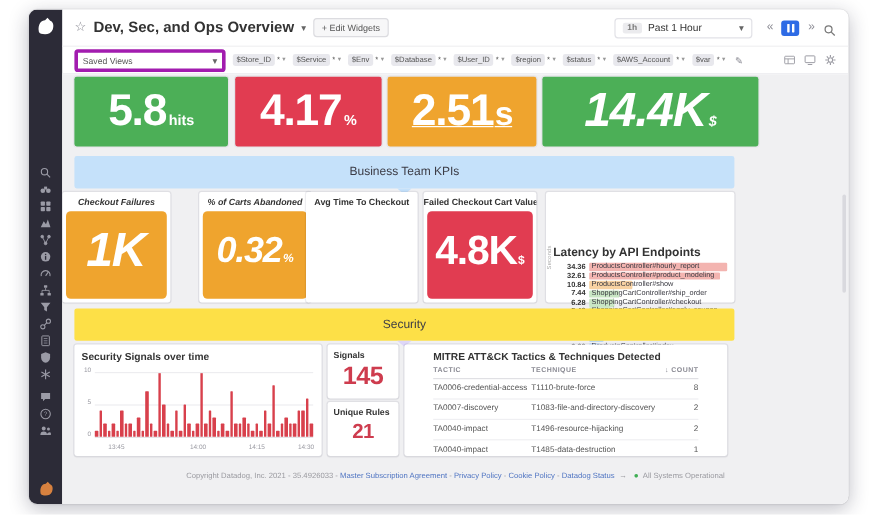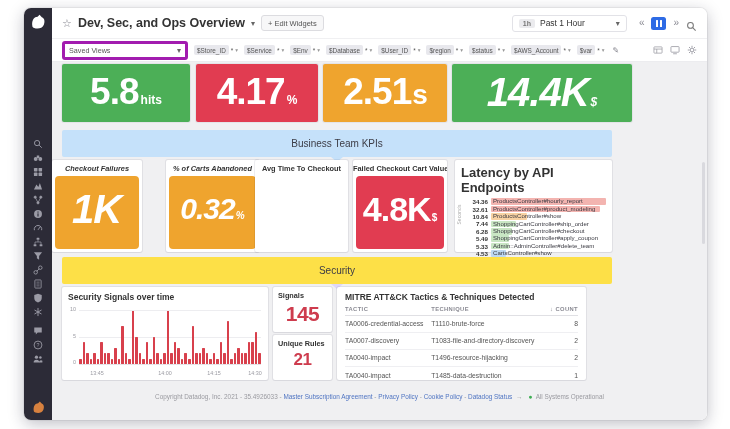--- a/index.html
+++ b/index.html
@@ -42,21 +42,21 @@
   .pencil{font-size:8px;color:#8a8a93;margin-left:2px;}
   .fb-icons{margin-left:auto;display:flex;align-items:center;gap:7px;}
   .fbi{width:10px;height:10px;}
   .fbi svg{width:100%;height:100%;display:block;}
   
   .dash{flex:1;position:relative;background:#f0f0f2;overflow:hidden;}
   .card{position:absolute;background:#fff;border-radius:2px;box-shadow:0 0 0 1px rgba(20,20,50,.07),0 1px 1px rgba(0,0,0,.03);}
   
   .bignum{position:absolute;top:2px;height:58px;border-radius:2px;color:#fff;text-align:center;line-height:56px;
           font-weight:700;letter-spacing:-1px;box-shadow:0 0 0 1px rgba(20,20,50,.05);cursor:pointer;white-space:nowrap;}
-  .bn-0{left:10px;width:128px;}.bn-1{left:144px;width:122px;}.bn-2{left:271px;width:124px;}.bn-3{left:400px;width:180px;font-style:italic;}
+  .bn-0{left:10px;width:128px;}.bn-1{left:144px;width:122px;}.bn-2{left:271px;width:124px;text-decoration:underline;}.bn-3{left:400px;width:180px;font-style:italic;}
   .bn-val{font-size:37px;}
   .bn-3 .bn-val{font-size:40px;}
   .bn-unit{font-size:12px;letter-spacing:0;margin-left:2px;}
   .bn-2 .bn-unit{font-size:28px;letter-spacing:-1px;margin-left:1px;}
   
   .banner{position:absolute;left:10px;width:550px;height:27px;border-radius:2px;text-align:center;line-height:27px;
           font-size:10px;font-weight:500;color:#3c3c46;cursor:pointer;}
   .banner::after{content:"";position:absolute;left:50%;bottom:-5px;margin-left:-6px;width:0;height:0;
           border-left:6px solid transparent;border-right:6px solid transparent;}
   .banner-blue{top:68px;background:#c5e1fa;}
@@ -69,21 +69,21 @@
   .kcard-title{height:16px;line-height:17px;font-size:7.4px;font-weight:600;color:#333;text-align:center;white-space:nowrap;overflow:hidden;}
   .kcard-val{position:absolute;left:3px;right:3px;top:16px;bottom:3px;border-radius:4px;color:#fff;font-weight:700;
              text-align:center;line-height:66px;letter-spacing:-1px;white-space:nowrap;}
   .kv{font-size:30px;}
   .kc-0 .kv{font-size:40px;}
   .kc-2 .kv{font-size:26px;}
   .kc-3 .kv{font-size:34px;}
   .ku{font-size:10px;letter-spacing:0;margin-left:1px;}
   
   .lat-card{left:403px;top:98px;width:157px;height:92px;padding:5px 6px 4px 6px;box-sizing:border-box;cursor:pointer;}
-  .lat-title{font-size:13px;font-weight:600;color:#333;margin-bottom:3px;}
+  .lat-title{font-size:10px;font-weight:600;color:#333;margin-bottom:3px;margin-top:40px;}
   .lat-ylabel{position:absolute;left:-6px;top:52px;transform:rotate(-90deg);font-size:4.8px;color:#aaa;letter-spacing:.2px;}
   .lat-rows{margin-left:6px;}
   .lat-row{display:flex;align-items:center;height:7.4px;}
   .lat-val{width:21px;flex-shrink:0;font-size:6.2px;font-weight:700;color:#333;text-align:right;padding-right:3px;}
   .lat-track{flex:1;position:relative;height:6.7px;}
   .lat-bar{position:absolute;left:0;top:0;bottom:0;border-radius:1px;}
   .lat-label{position:relative;display:block;font-size:6.1px;line-height:6.8px;color:#3a3a42;white-space:nowrap;padding-left:2px;}
   
   .sig-chart{left:10px;top:225px;width:206px;height:93px;cursor:pointer;}
   .sc-title{font-size:8.5px;font-weight:600;color:#333;padding:5px 0 0 6px;}
@@ -97,21 +97,21 @@
   .xtick{position:absolute;bottom:4px;font-size:5.4px;color:#9a9aa2;transform:translateX(-50%);}
   .xt-0{left:35px;}.xt-1{left:103px;}.xt-2{left:152px;}.xt-3{left:193px;}
   
   .sv{left:221px;width:59px;height:45px;cursor:pointer;}
   .sv-1{top:225px;}.sv-2{top:273px;}
   .sv-title{font-size:7.3px;font-weight:600;color:#333;padding:4px 0 0 5px;white-space:nowrap;}
   .sv-val{text-align:center;font-weight:800;color:#ce3c4e;margin-top:2px;letter-spacing:-.5px;}
   .sv-1 .sv-val{font-size:21px;}
   .sv-2 .sv-val{font-size:17px;}
   
-  .mitre{left:285px;top:225px;width:249px;height:93px;padding:5px 8px;box-sizing:border-box;}
+  .mitre{left:285px;top:225px;width:269px;height:93px;padding:5px 24px;box-sizing:border-box;}
   .m-title{font-size:8.5px;font-weight:600;color:#333;}
   .m-head{display:flex;font-size:5.8px;font-weight:700;color:#8a8a93;letter-spacing:.4px;padding:4px 0 2.5px;border-bottom:1px solid #e0e0e4;}
   .m-c1{width:37%;}.m-c2{flex:1;}.m-c3{width:34px;text-align:right;}
   .m-row{display:flex;align-items:center;font-size:6.8px;color:#555;padding:4.6px 0;border-bottom:1px solid #efeff2;cursor:pointer;}
   .m-row:last-child{border-bottom:none;}
   
   .scroll-thumb{position:absolute;right:2px;top:100px;width:3px;height:82px;background:#d9d9de;border-radius:2px;cursor:pointer;}
   .dashfooter{position:absolute;left:0;right:0;top:331px;text-align:center;font-size:6.4px;color:#9a9aa0;white-space:nowrap;}
   .dashfooter a{color:#4f74c2;text-decoration:none;cursor:pointer;}
   .flink::after{content:" - ";color:#9a9aa0;}

